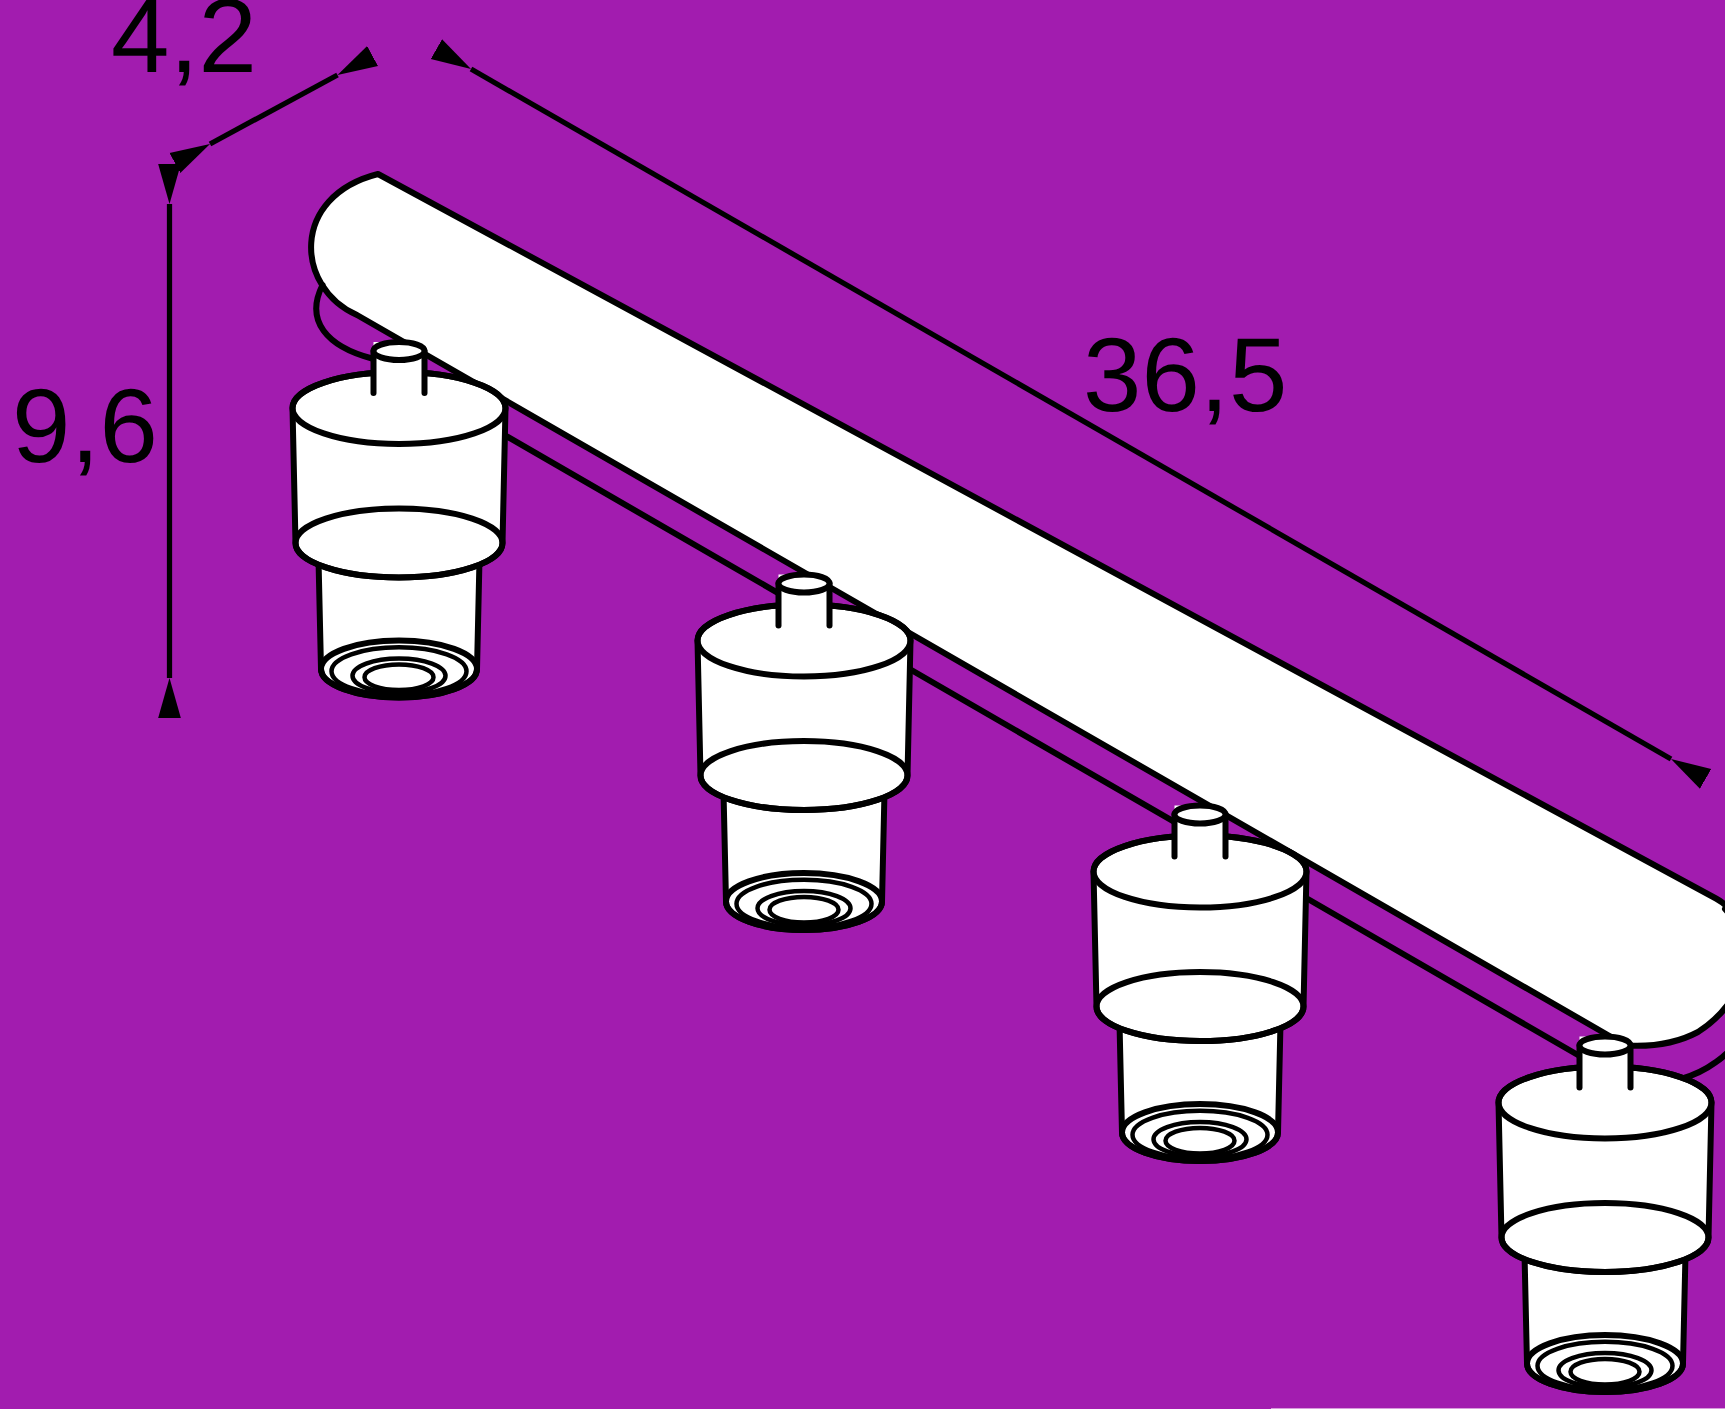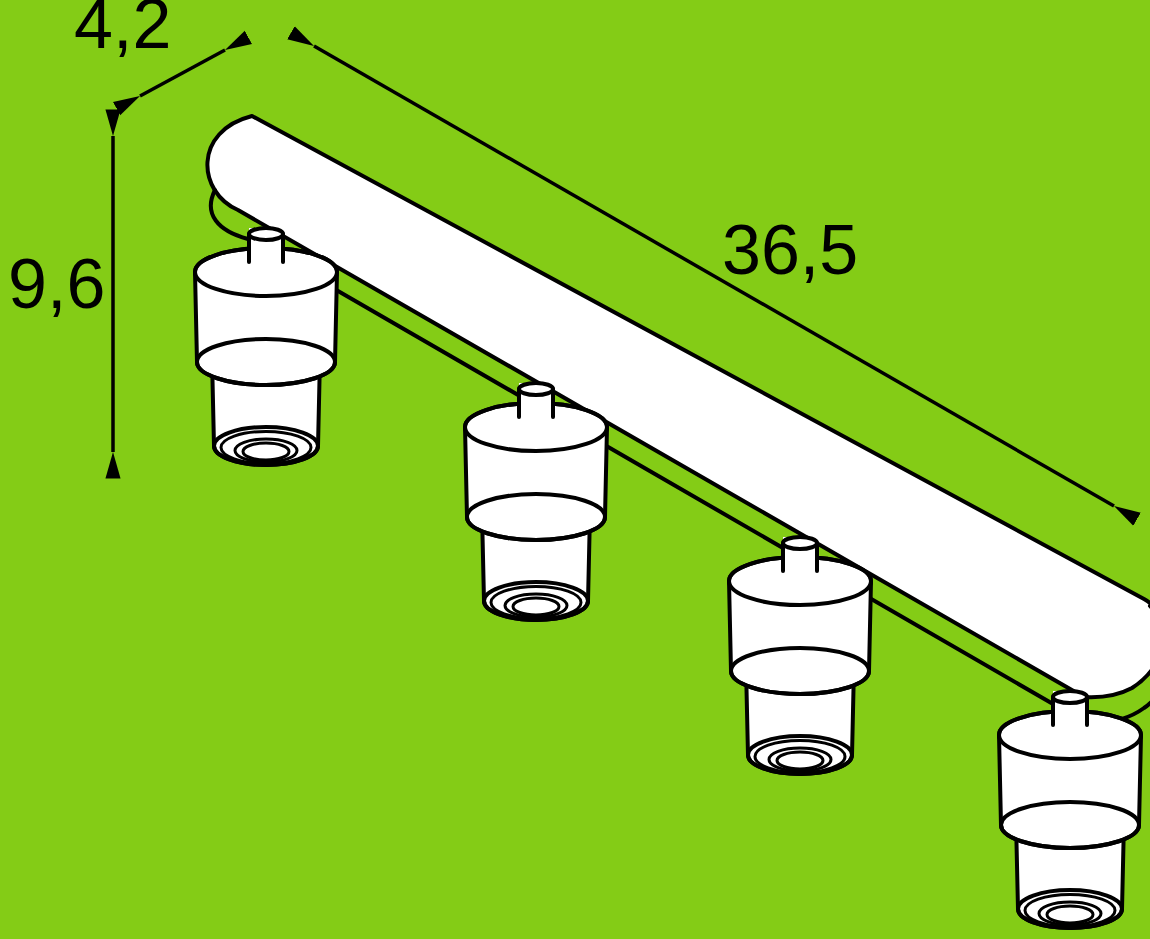--- a/index.html
+++ b/index.html
@@ -5,21 +5,21 @@
   html, body {
     margin: 0;
     padding: 0;
     background: #ffffff;
     font-family: "Liberation Sans", sans-serif;
   }
   .canvas {
     position: relative;
     width: 1150px;
     height: 939px;
-    background: #84cc16;
+    background: #a21caf;
     overflow: hidden;
   }
   svg { display: block; }
   .dim-label {
     font-family: "Liberation Sans", sans-serif;
     font-size: 70px;
     fill: #000000;
   }
   .outline {
     fill: #ffffff;

